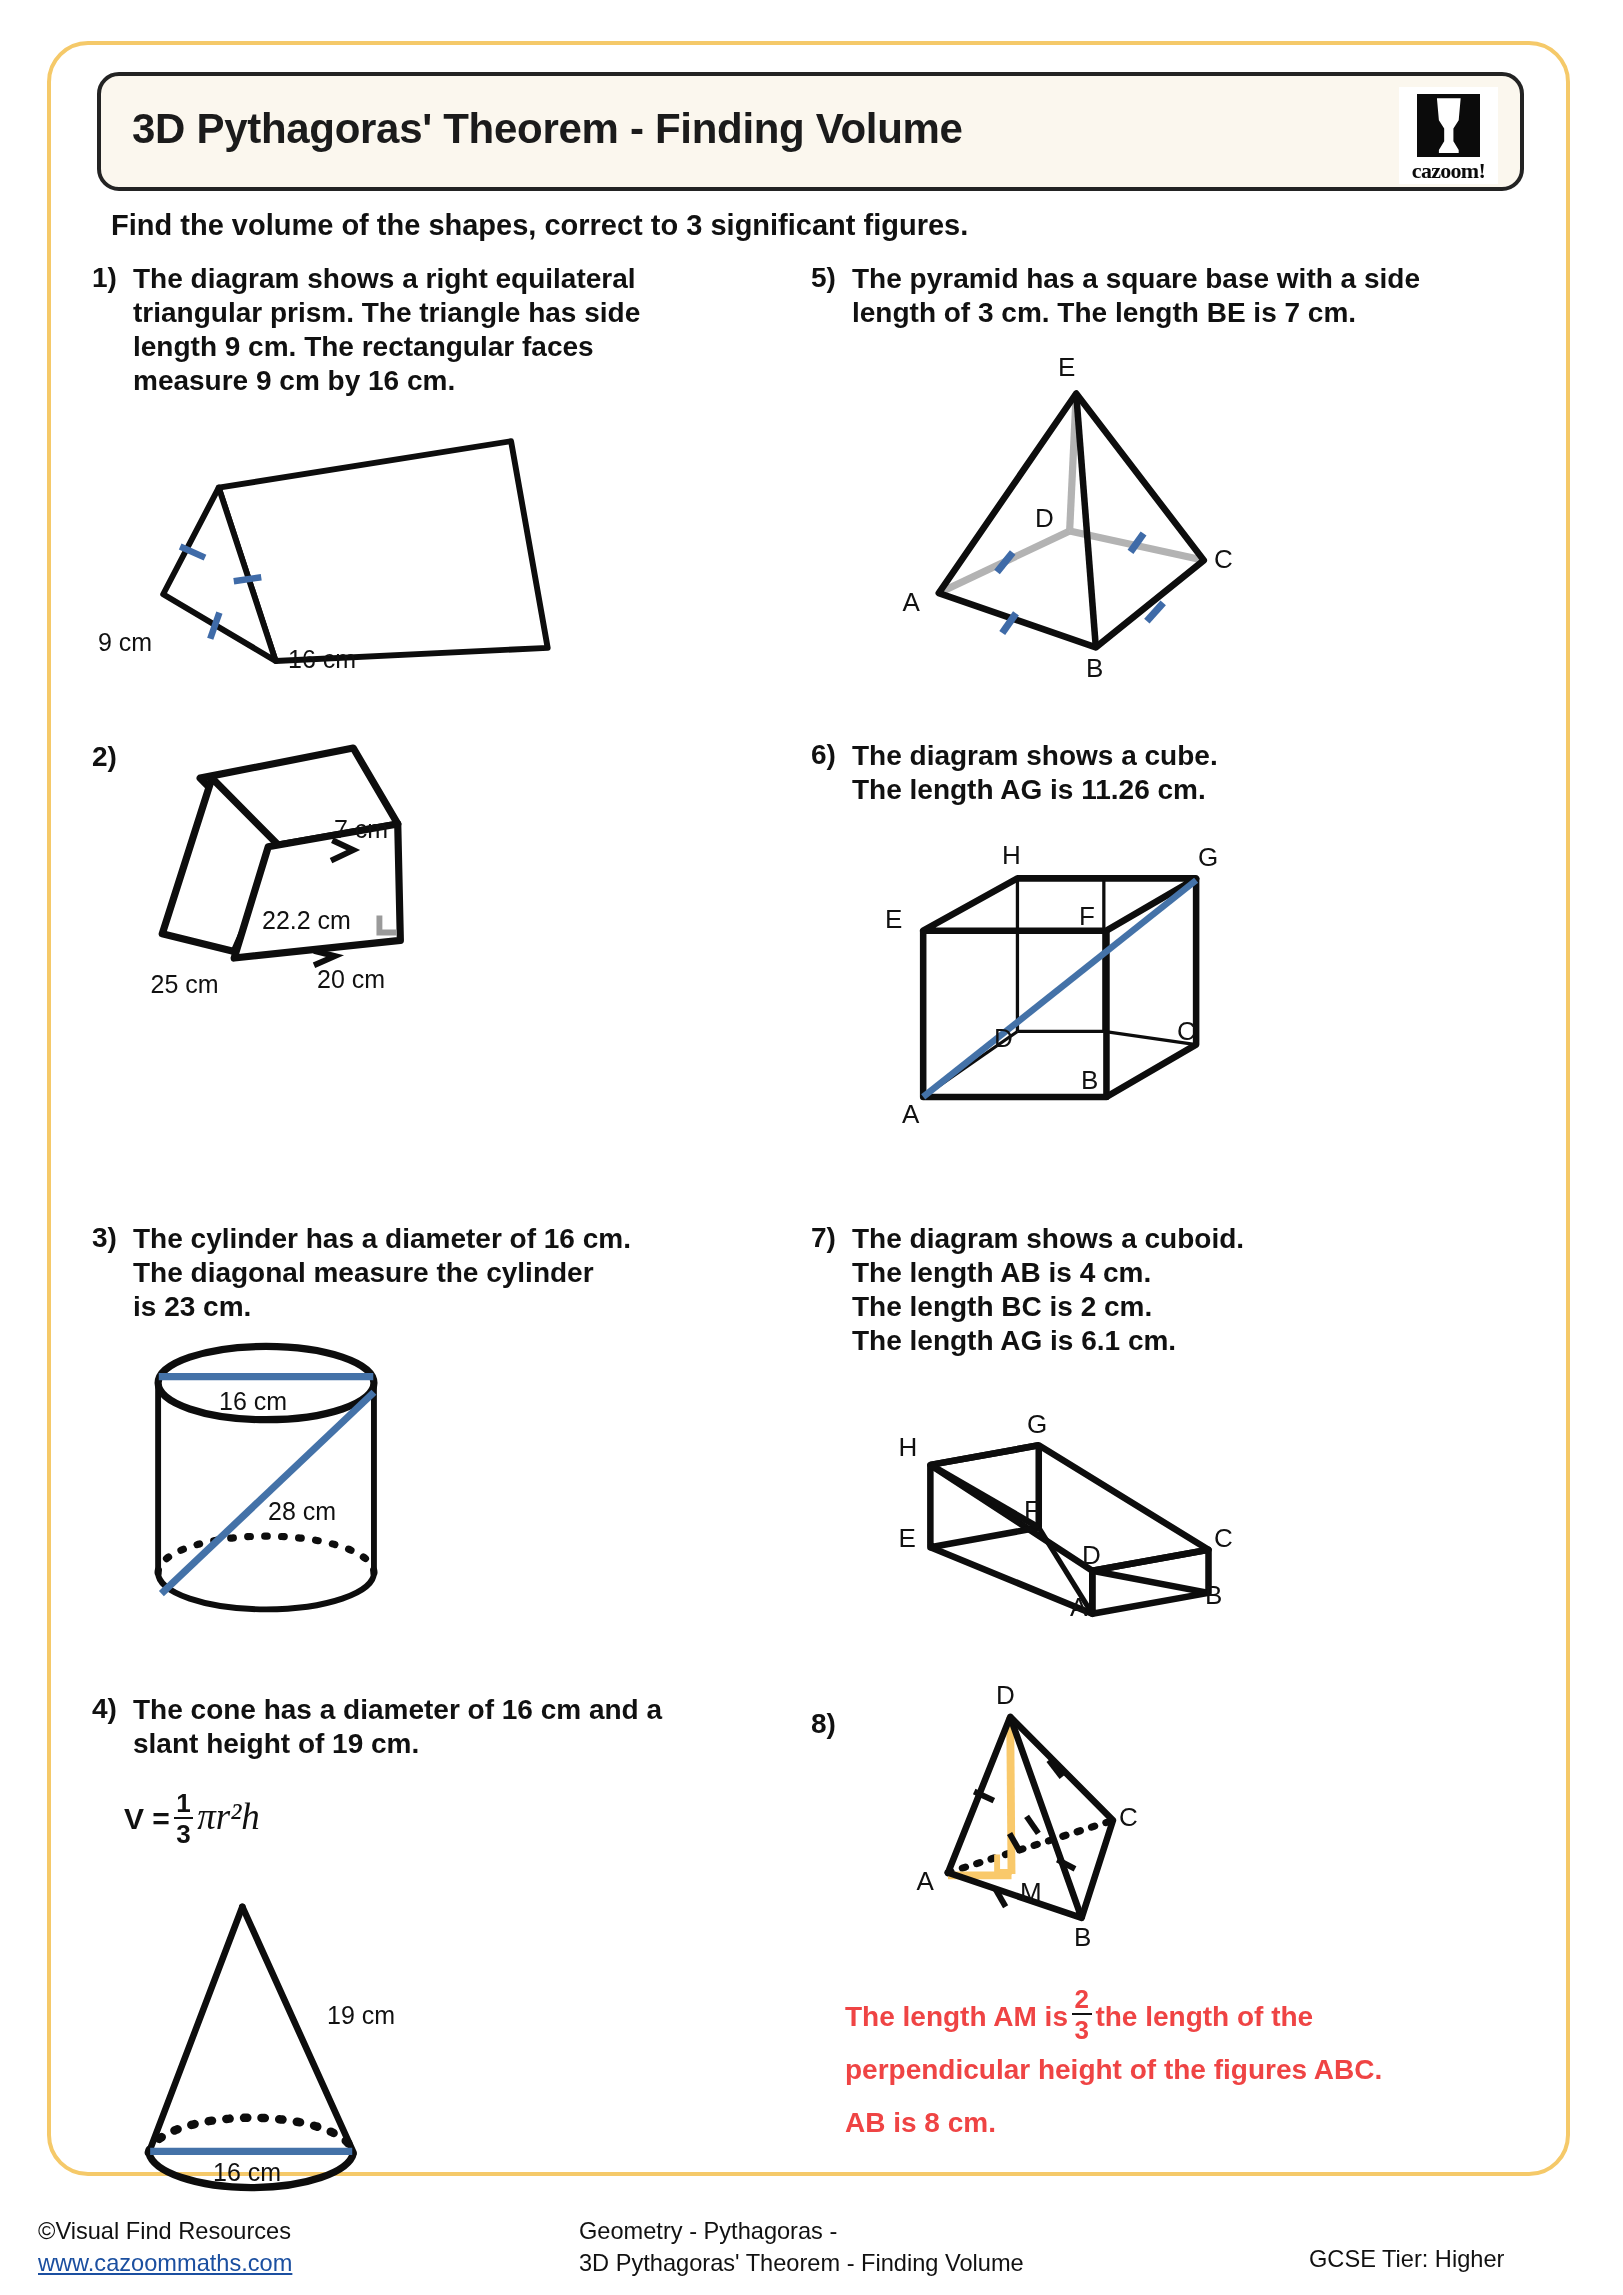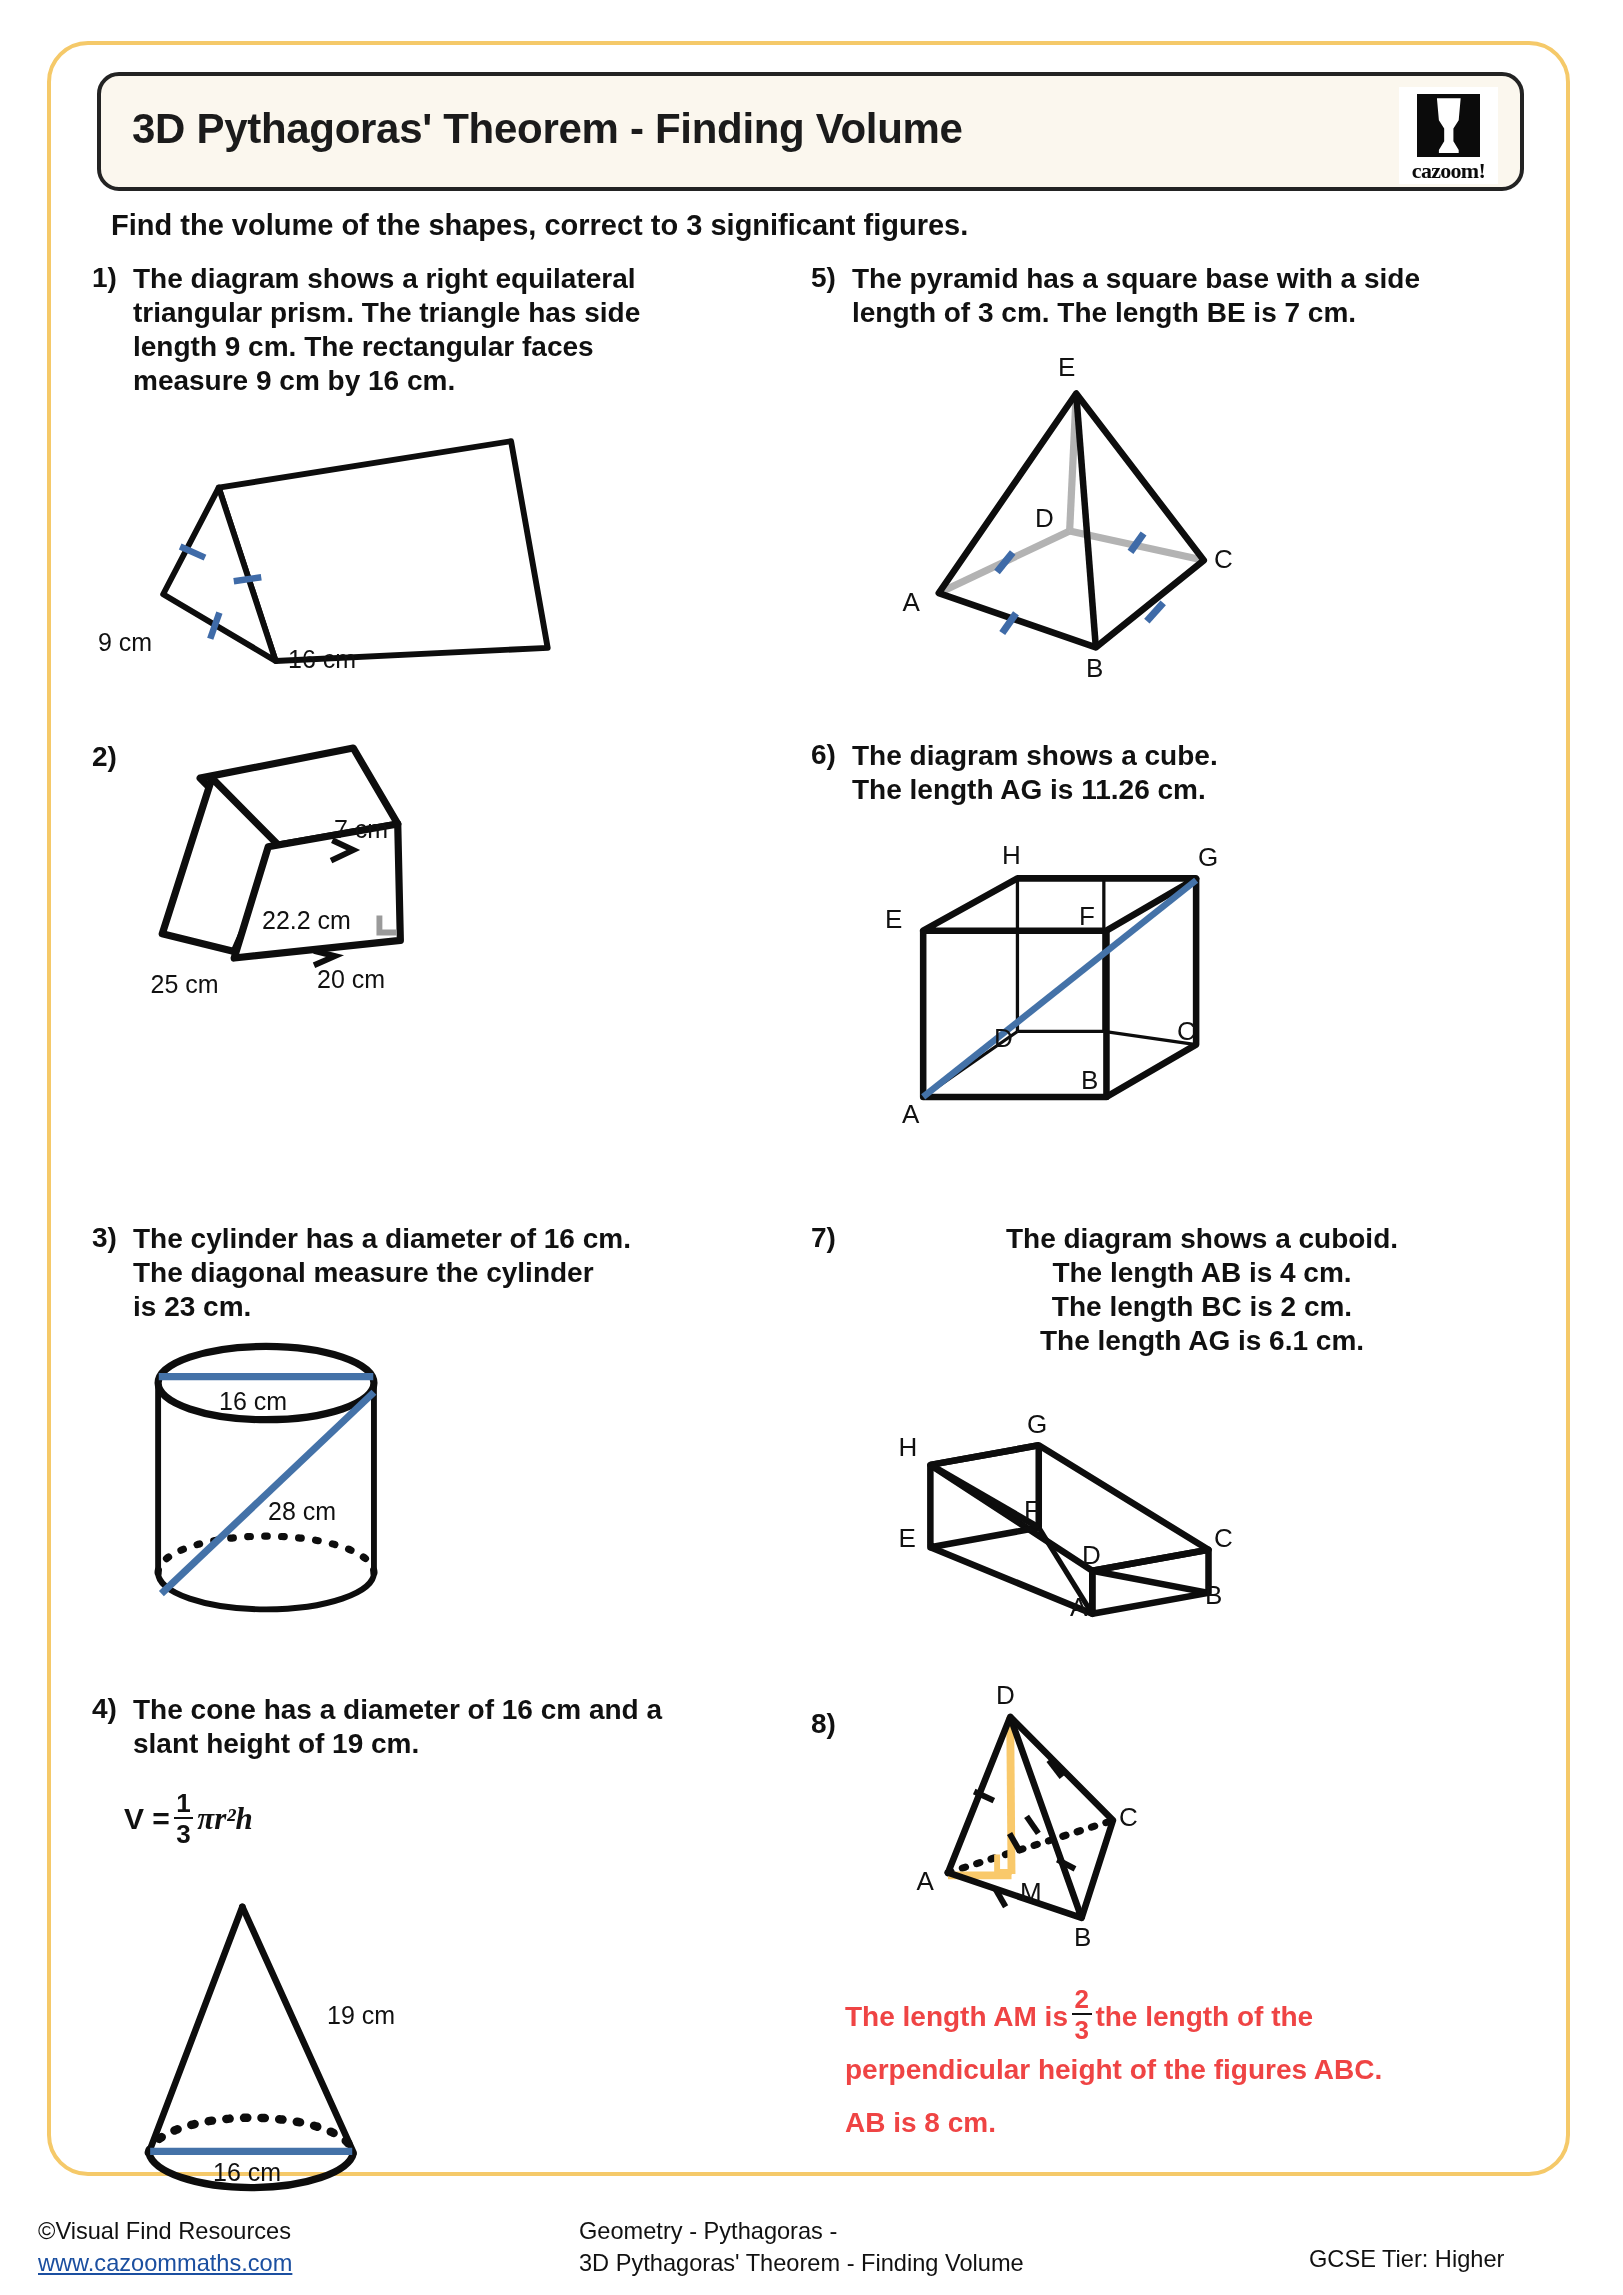--- a/index.html
+++ b/index.html
@@ -163,22 +163,22 @@
     position: absolute;
     left: 124px;
     top: 1790px;
     font-size: 30px;
     font-weight: bold;
     color: #111;
   }
   #q4-formula .fsym {
     font-family: "Liberation Serif", serif;
     font-style: italic;
-    font-weight: bold;
-    font-size: 31px;
+    font-weight: normal;
+    font-size: 37px;
   }
   #q8-note {
     position: absolute;
     left: 845px;
     top: 1986px;
     font-size: 28px;
     font-weight: bold;
     color: #ef4444;
     line-height: 1.9;
     width: 681px;
@@ -391,21 +391,21 @@
     <div class="vertex-label" style="left:-25px; top:63px;">E</div>
     <div class="vertex-label" style="left:169px; top:60px;">F</div>
     <div class="vertex-label" style="left:84px; top:182px;">D</div>
     <div class="vertex-label" style="left:267px; top:175px;">C</div>
     <div class="vertex-label" style="left:-7.9px; top:258px;">A</div>
     <div class="vertex-label" style="left:171px; top:224px;">B</div>
   </div>
 
   <div class="q" style="left:811px; top:1222px; width:720px;">
     <div class="q-num">7)</div>
-    <div class="q-text" style="width:700px;text-align:center;">
+    <div class="q-text" style="width:700px;">
       <span>The diagram shows a cuboid.</span><br>
       <span>The length AB is 4 cm.</span><br>
       <span>The length BC is 2 cm.</span><br>
       <span>The length AG is 6.1 cm.</span>
     </div>
   </div>
   <div class="diagram" style="left:896px; top:1397px;">
     <svg width="484" height="222" viewBox="0 0 740 340">
 
       <path d="M52 104 L218 74" fill="none" stroke="#0d0d0d" stroke-width="10"></path>

